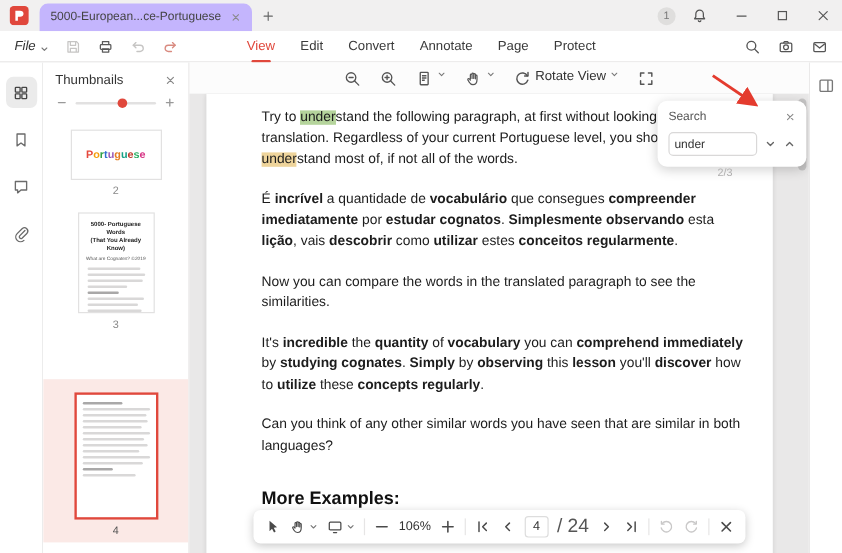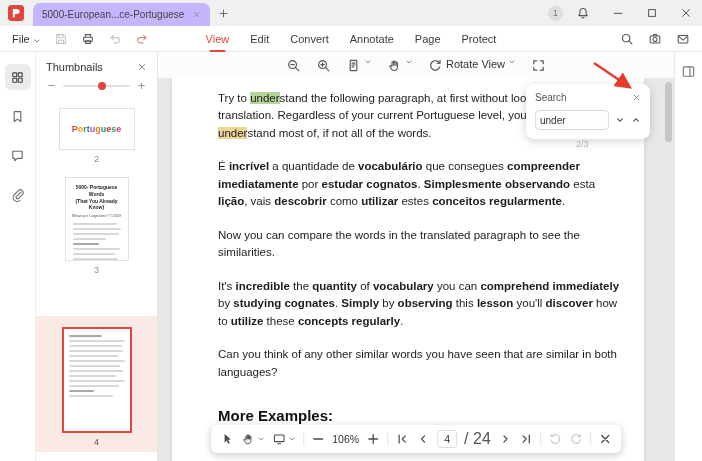--- a/index.html
+++ b/index.html
@@ -14,21 +14,21 @@
   .tab-title { white-space:nowrap; max-width:150px; overflow:hidden; }
   .ticon { width:9px; height:9px; color:#888; }
   .newtab { margin-left:8px; color:#666; width:11px; height:11px; }
   .tb-spacer { flex:1; }
   .badge { width:15px; height:15px; border-radius:50%; background:#dfdedd; color:#777; font-size:9px; display:flex; align-items:center; justify-content:center; margin-right:13px; }
   .tb-ic { width:14px; height:14px; color:#555; margin-left:0; }
   .winbtn { width:12px; height:12px; color:#555; margin-left:22px; }
 
   
   .menubar { height:26px; background:#fff; border-bottom:1px solid #e9e8e8; display:flex; align-items:center; padding:0 12px; position:relative; flex:0 0 auto; }
-  .file-group { display:flex; align-items:flex-end; gap:3px; font-size:11px; color:#333; }
+  .file-group { display:flex; align-items:flex-end; gap:3px; font-size:11px; color:#333;font-style:italic; }
   .cv { width:8px; height:8px; color:#777; }
   .mb-ic { width:14px; height:14px; margin-left:13px; }
   .c-dark { color:#5a5a5a; } .c-dis { color:#c6c5c4; } .c-red { color:#d98b80; }
   .center-menus { position:absolute; left:50%; transform:translateX(-50%); display:flex; gap:21px; height:26px; }
   .mi { display:flex; align-items:center; font-size:11px; color:#3a3a3a; position:relative; height:26px; }
   .mi.active { color:#e0483c; }
   .mi.active::after { content:""; position:absolute; left:4px; right:4px; bottom:0; height:2px; background:#e0483c; border-radius:1px; }
   .mb-right { margin-left:auto; display:flex; align-items:center; gap:14px; }
   .mb-right .ic { width:14px; height:14px; color:#555; }
 
@@ -75,21 +75,21 @@
   .page ul { padding-left:15px; margin-top:2px; }
   .page li { font-size:11.5px; }
   .b { font-weight:700; } .i { font-style:italic; }
   .hl-green { background:#b5d49c; }
   .hl-orange { background:#eed49b; }
 
   .vscroll { position:absolute; top:2px; right:2px; bottom:2px; width:7px; }
   .vthumb { position:absolute; top:2px; left:0; width:7px; height:60px; background:#c7c6c6; border-radius:4px; }
 
   
-  .search-pop { position:absolute; top:6px; right:24px; width:124px; background:#fff; border-radius:8px; box-shadow:0 2px 10px rgba(0,0,0,.18); padding:8px 9px 9px; z-index:30; }
+  .search-pop { position:absolute; top:6px; right:2px; width:124px; background:#fff; border-radius:8px; box-shadow:0 2px 10px rgba(0,0,0,.18); padding:8px 9px 9px; z-index:30; }
   .sp-head { display:flex; align-items:center; justify-content:space-between; }
   .sp-title { font-size:10px; color:#555; }
   .sp-close { width:9px; height:9px; color:#888; }
   .sp-row { display:flex; align-items:center; gap:6px; margin-top:7px; }
   .sp-field { flex:1; display:flex; align-items:center; border:1px solid #d9d8d8; border-radius:4px; height:20px; padding:0 4px; gap:2px; }
   .sp-input { border:none; outline:none; width:34px; font-size:10px; font-family:"Liberation Sans",sans-serif; color:#333; }
   .sp-count { font-size:9px; color:#b0afaf; white-space:nowrap;margin-top:48px; }
   .sp-nav { width:10px; height:10px; color:#666; flex:0 0 auto; }
 
   .anno-arrow { position:absolute; top:8px; right:38px; z-index:40; pointer-events:none; }

